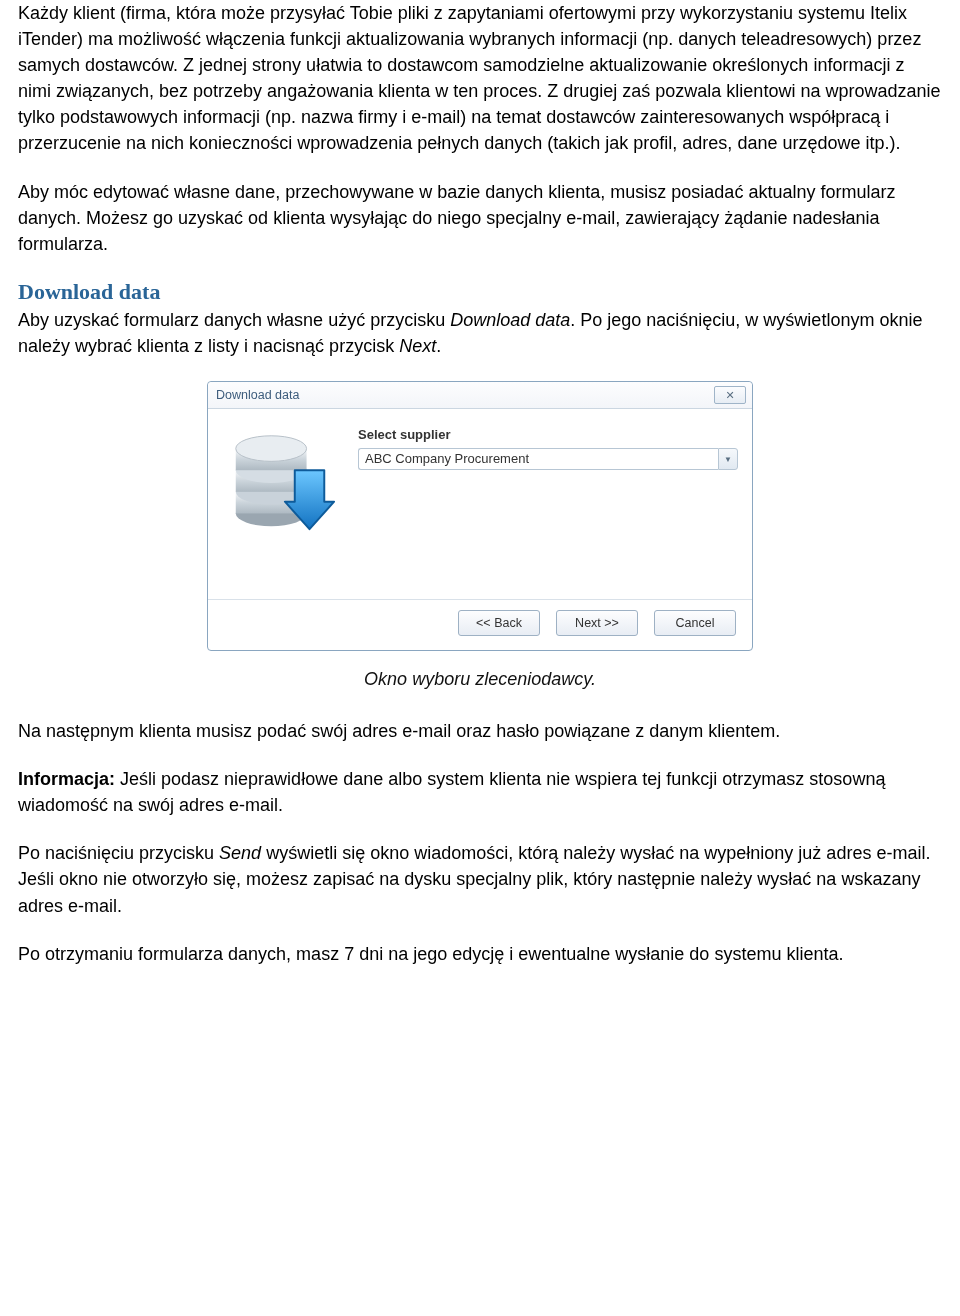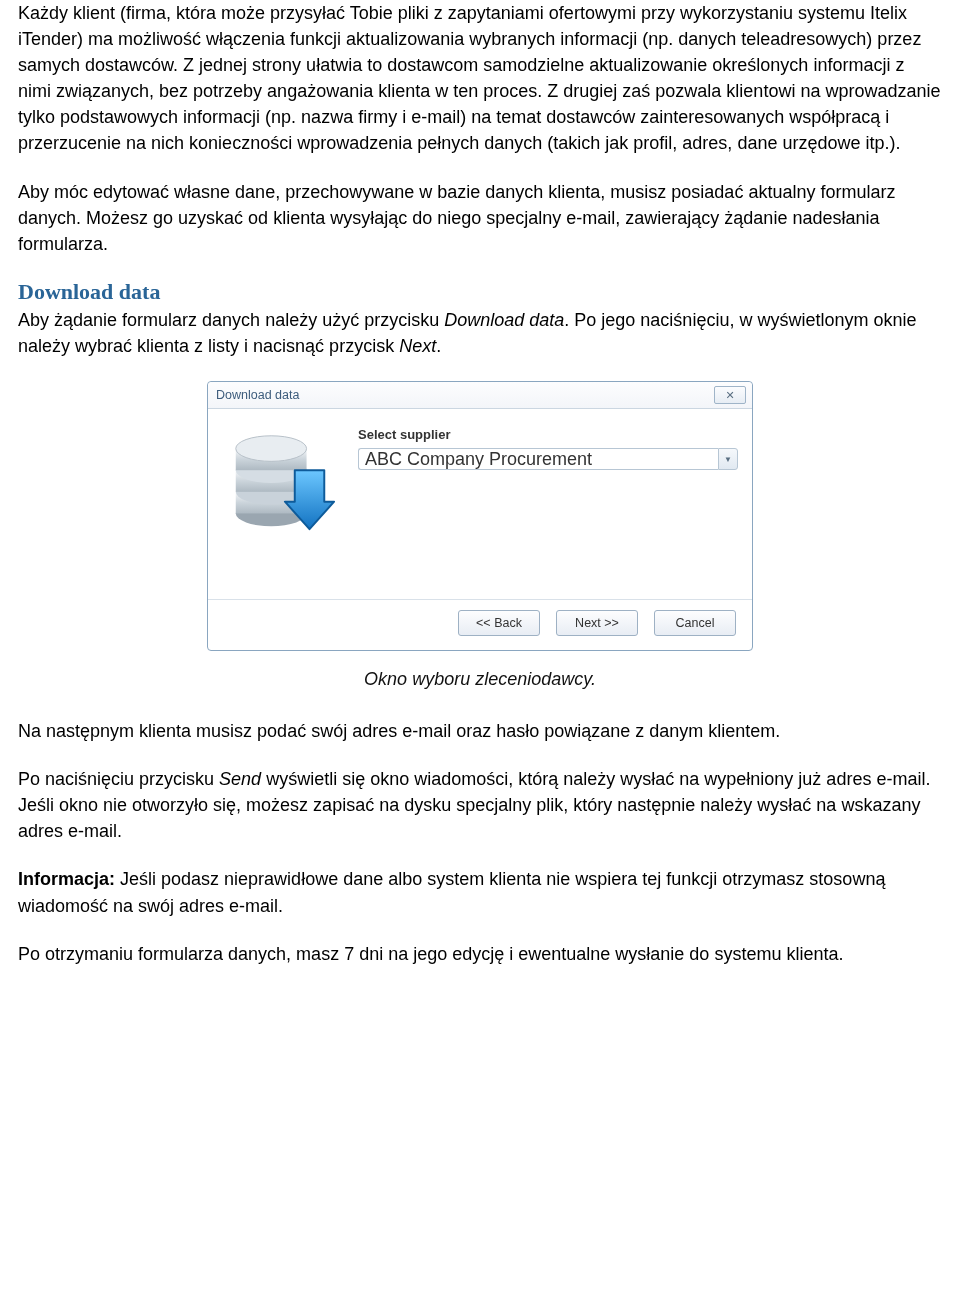--- a/index.html
+++ b/index.html
@@ -97,21 +97,21 @@
   }
   .combo {
     display: flex;
     height: 22px;
   }
   .combo-text {
     flex: 1;
     border: 1px solid #b7c6d4;
     border-right: none;
     padding: 0 6px;
-    font-size: 18px;
+    font-size: 13px;
     line-height: 20px;
     color: #333;
     background: #fff;
     border-radius: 3px 0 0 3px;
   }
   .combo-btn {
     width: 18px;
     border: 1px solid #b7c6d4;
     background: linear-gradient(#f5f8fb,#e1e9f1);
     border-radius: 0 3px 3px 0;
@@ -149,21 +149,21 @@
 
 <div class="page">
 
   <p>Każdy klient (firma, która może przysyłać Tobie pliki z zapytaniami ofertowymi przy wykorzystaniu systemu Itelix iTender) ma możliwość włączenia funkcji aktualizowania wybranych informacji (np. danych teleadresowych) przez samych dostawców. Z jednej strony ułatwia to dostawcom samodzielne aktualizowanie określonych informacji z nimi związanych, bez potrzeby angażowania klienta w ten proces. Z drugiej zaś pozwala klientowi na wprowadzanie tylko podstawowych informacji (np. nazwa firmy i e-mail) na temat dostawców zainteresowanych współpracą i przerzucenie na nich konieczności wprowadzenia pełnych danych (takich jak profil, adres, dane urzędowe itp.).</p>
 
   <p>Aby móc edytować własne dane, przechowywane w bazie danych klienta, musisz posiadać aktualny formularz danych. Możesz go uzyskać od klienta wysyłając do niego specjalny e-mail, zawierający żądanie nadesłania formularza.</p>
 
   <div class="heading-link">Download data</div>
 
   <p>
-    <span>Aby żądanie formularz danych należy użyć przycisku </span><span class="italic">Download data</span><span>. Po jego naciśnięciu, w wyświetlonym oknie należy wybrać klienta z listy i nacisnąć przycisk </span><span class="italic">Next</span><span>.</span>
+    <span>Aby uzyskać formularz danych własne użyć przycisku </span><span class="italic">Download data</span><span>. Po jego naciśnięciu, w wyświetlonym oknie należy wybrać klienta z listy i nacisnąć przycisk </span><span class="italic">Next</span><span>.</span>
   </p>
 
   <div class="dialog-wrapper">
     <div class="dialog">
       <div class="dlg-title">
         <span>Download data</span>
         <div class="dlg-close">
           <span>✕</span>
         </div>
       </div>
@@ -208,22 +208,22 @@
         <button>Cancel</button>
       </div>
     </div>
   </div>
 
   <div class="caption">Okno wyboru zleceniodawcy.</div>
 
   <p>Na następnym klienta musisz podać swój adres e-mail oraz hasło powiązane z danym klientem.</p>
 
   <p>
+    <span class="bold">Informacja:</span><span> Jeśli podasz nieprawidłowe dane albo system klienta nie wspiera tej funkcji otrzymasz stosowną wiadomość na swój adres e-mail.</span>
+  </p>
+
+  <p>
     <span>Po naciśnięciu przycisku </span><span class="italic">Send</span><span> wyświetli się okno wiadomości, którą należy wysłać na wypełniony już adres e-mail. Jeśli okno nie otworzyło się, możesz zapisać na dysku specjalny plik, który następnie należy wysłać na wskazany adres e-mail.</span>
   </p>
 
-  <p>
-    <span class="bold">Informacja:</span><span> Jeśli podasz nieprawidłowe dane albo system klienta nie wspiera tej funkcji otrzymasz stosowną wiadomość na swój adres e-mail.</span>
-  </p>
-
   <p>Po otrzymaniu formularza danych, masz 7 dni na jego edycję i ewentualne wysłanie do systemu klienta.</p>
 
 </div>
 
 </body></html>

